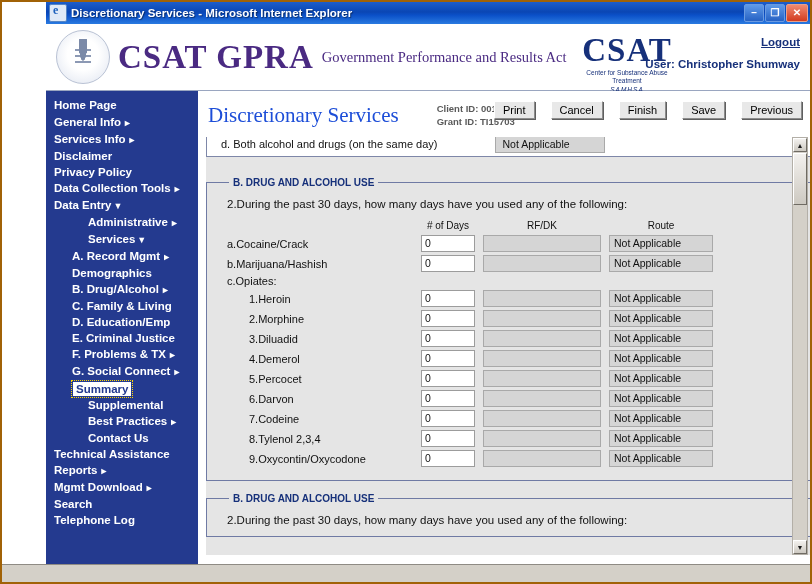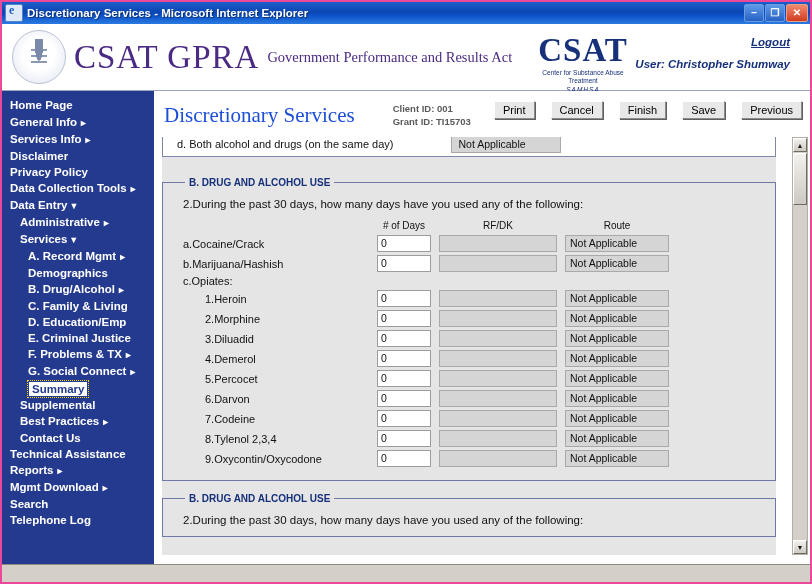--- a/index.html
+++ b/index.html
@@ -6,22 +6,23 @@
     margin: 0; padding: 0;
     width: 812px; height: 584px;
     overflow: hidden;
     font-family: "Liberation Sans", sans-serif;
     background: #ffffff;
   }
   #app {
     width: 812px; height: 584px;
     position: relative;
     box-sizing: border-box;
-    border: 2px solid #ec4899;
+    border: 2px solid #a16207;
     background: #ffffff;
+    padding-left: 44px;
   }
 
   
   .titlebar {
     height: 22px;
     background: linear-gradient(to bottom, #1d5ecb 0%, #0a46b4 45%, #0b50c8 60%, #2a7ae0 100%);
     display: flex; align-items: center;
     padding: 0 2px 0 3px;
     color: #ffffff;
   }
@@ -91,21 +92,21 @@
       radial-gradient(ellipse at 50% 20%, #7b8aa8 0 35%, transparent 36%),
       linear-gradient(to bottom, transparent 0 28%, #8c99b4 28% 34%, transparent 34%),
       linear-gradient(to bottom, transparent 0 44%, #8c99b4 44% 50%, transparent 50%),
       linear-gradient(to bottom, transparent 0 62%, #8c99b4 62% 68%, transparent 68%);
   }
   .csat-gpra {
     font-family: "Liberation Serif", serif;
     font-size: 33px;
     color: #4a2a82;
     letter-spacing: 1px;
-    font-weight: normal;
+    font-weight: bold;
   }
   .gpra-sub {
     font-family: "Liberation Serif", serif;
     font-size: 14.5px;
     color: #4a2a82;
     margin-left: 8px;
   }
   .csat-logo {
     position: absolute;
     left: 535px; top: 10px;
@@ -118,23 +119,22 @@
     font-size: 33px; font-weight: bold; letter-spacing: 1px;
     line-height: 1;
   }
   .csat-logo .small {
     font-size: 6.5px; line-height: 1.25; margin-top: 2px;
   }
   .csat-logo .samhsa {
     font-size: 6.5px; font-style: italic; margin-top: 1px; letter-spacing: 1px;
   }
   .banner-right {
-    position: absolute; right: 20px; top: 8px;
+    position: absolute; right: 10px; top: 8px;
     text-align: right;
-    font-style: italic;
   }
   .logout-link {
     font-size: 11.5px; font-weight: bold;
     color: #16307a; text-decoration: underline;
     display: inline-block; margin-bottom: 10px;
   }
   .user-line {
     font-size: 11.5px; font-weight: bold; color: #16307a;
   }
 
@@ -155,21 +155,21 @@
   }
   .nav-item {
     font-size: 11.5px;
     font-weight: bold;
     color: #ffffff;
     padding: 1px 2px 1px 8px;
     white-space: nowrap;
     line-height: 14px;
   }
   .nav-item .arrow { font-size: 9px; margin-left: 2px; }
-  .nav-item.lvl1 { padding-left: 18px; }
+  .nav-item.lvl1 { padding-left: 18px; margin-left: 24px; }
   .nav-item.lvl2 { padding-left: 26px; }
   .nav-item.current {
     background: #ffffff;
     color: #243a8f;
     display: inline-block;
     padding: 0 3px;
     margin-left: 26px;
     border: 1px solid #243a8f;
     outline: 1px dotted #ffd700;
   }

